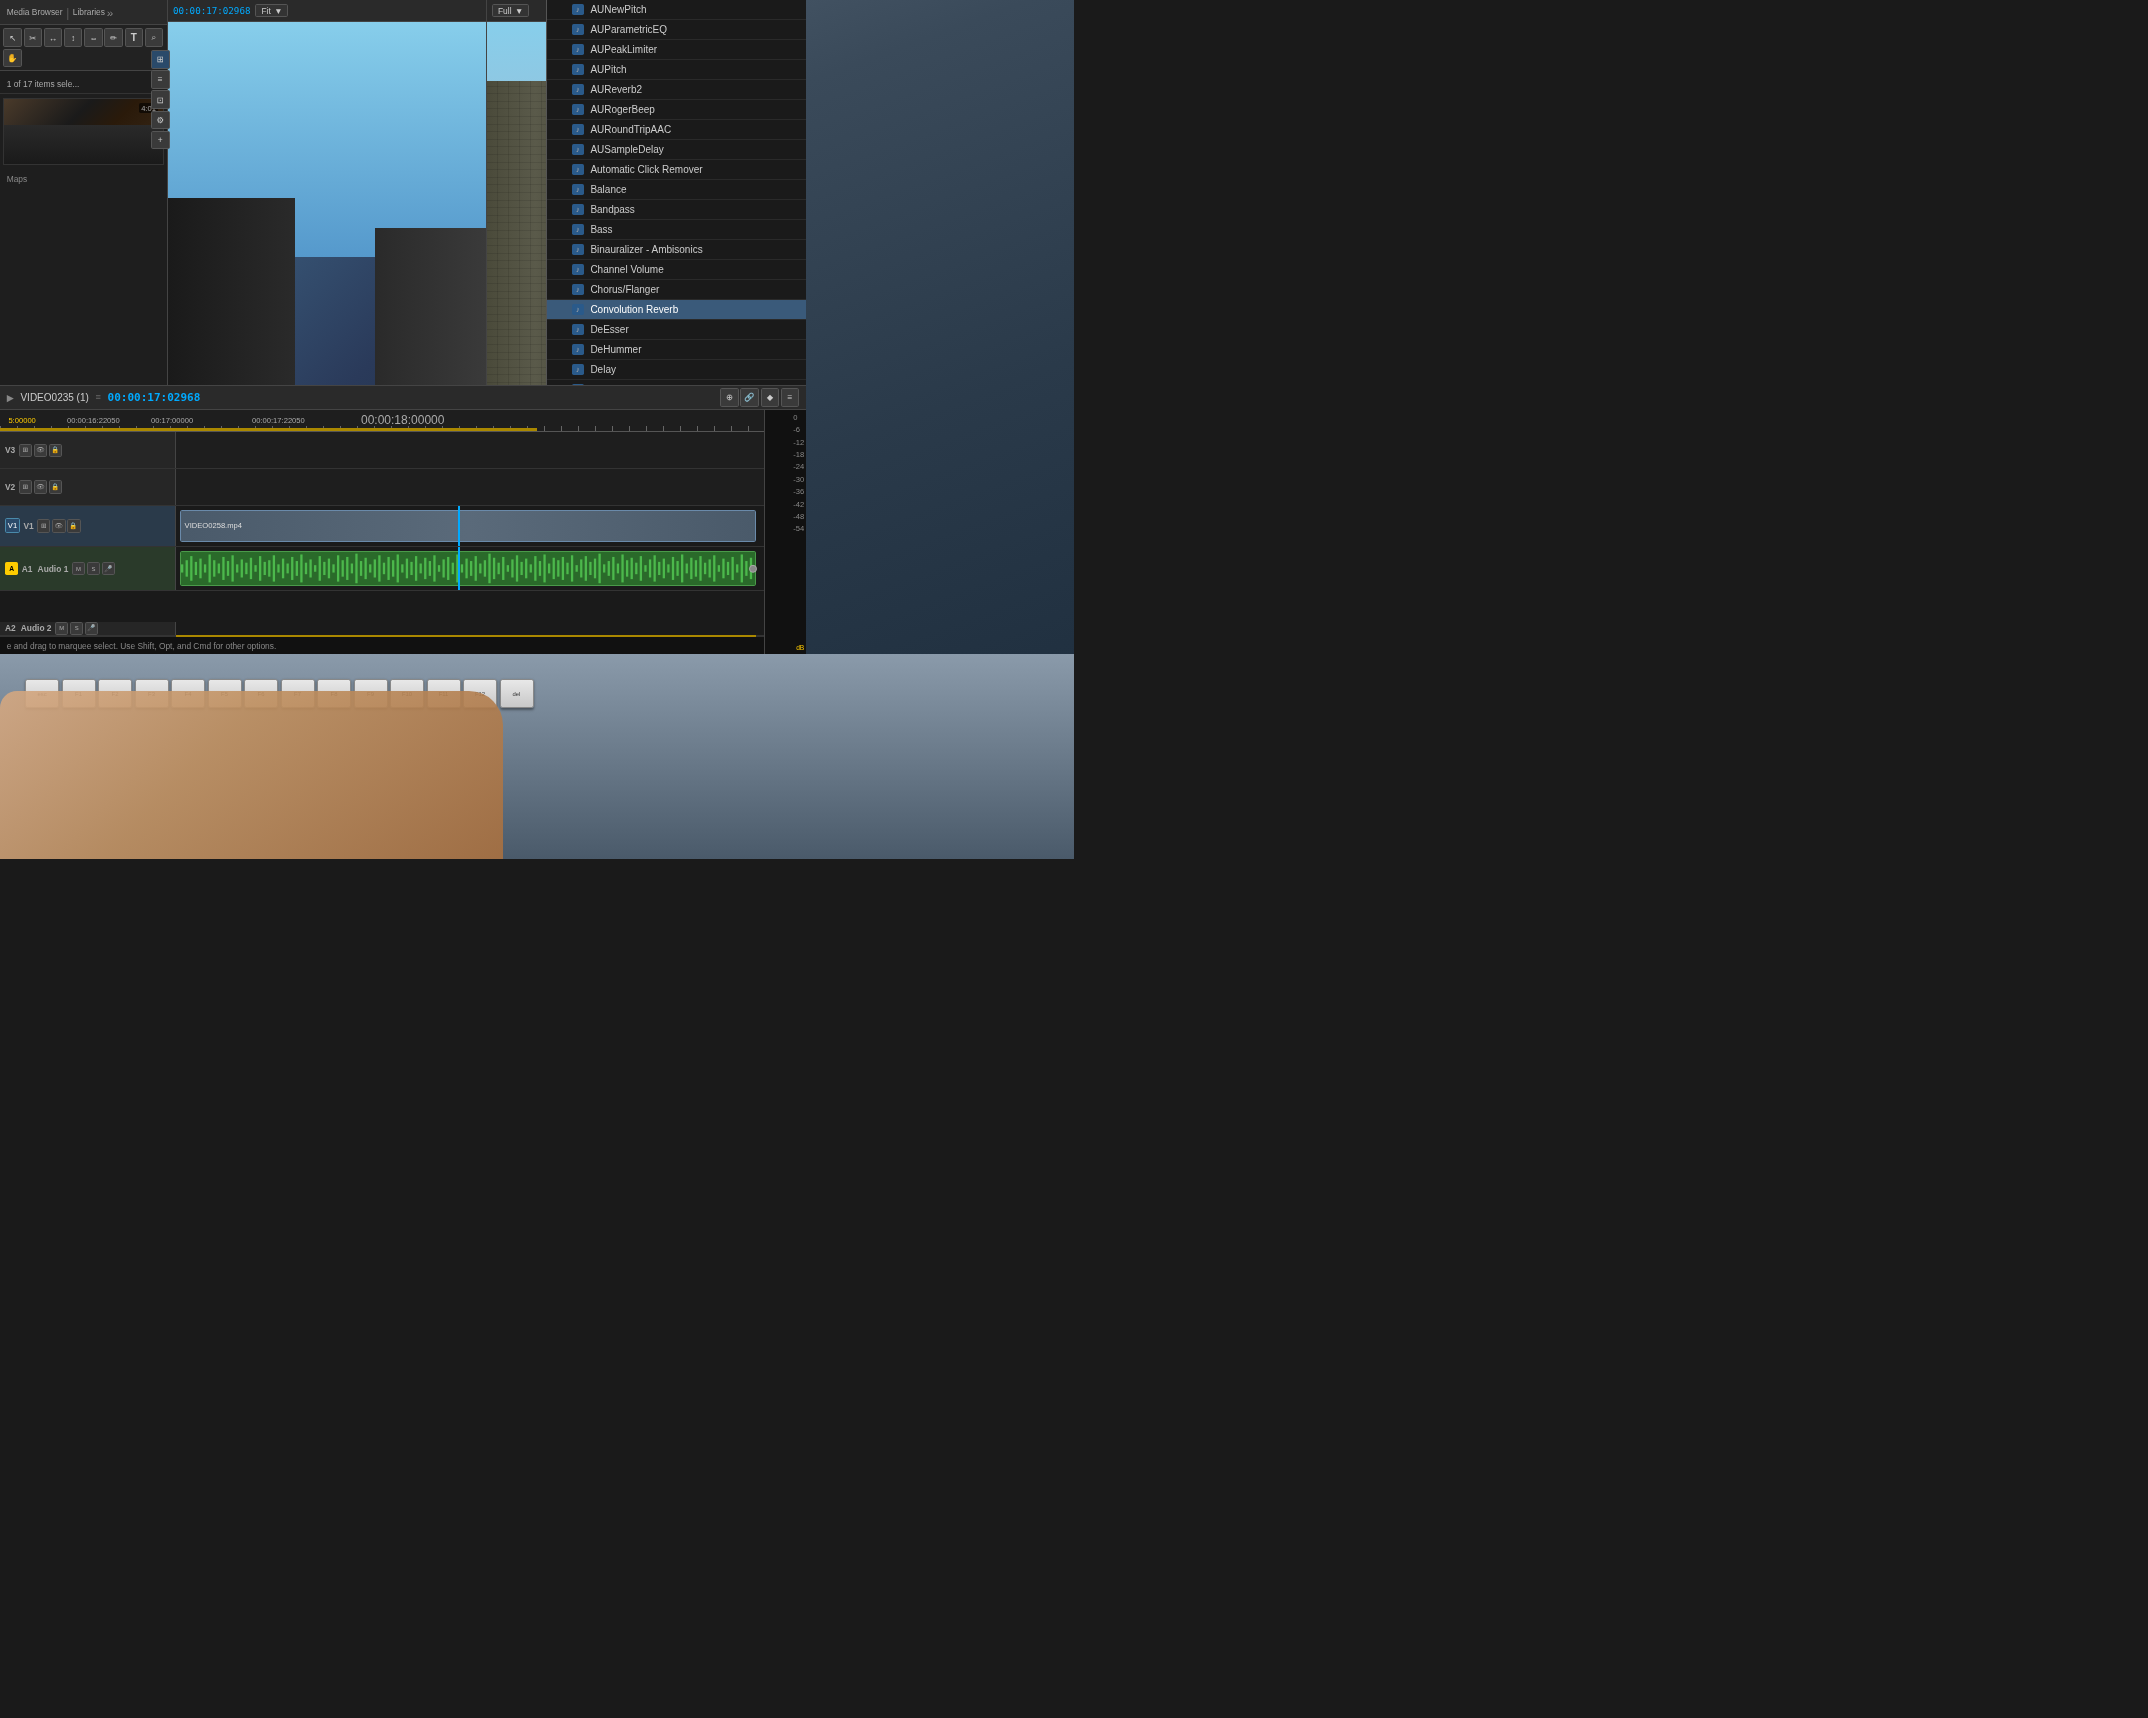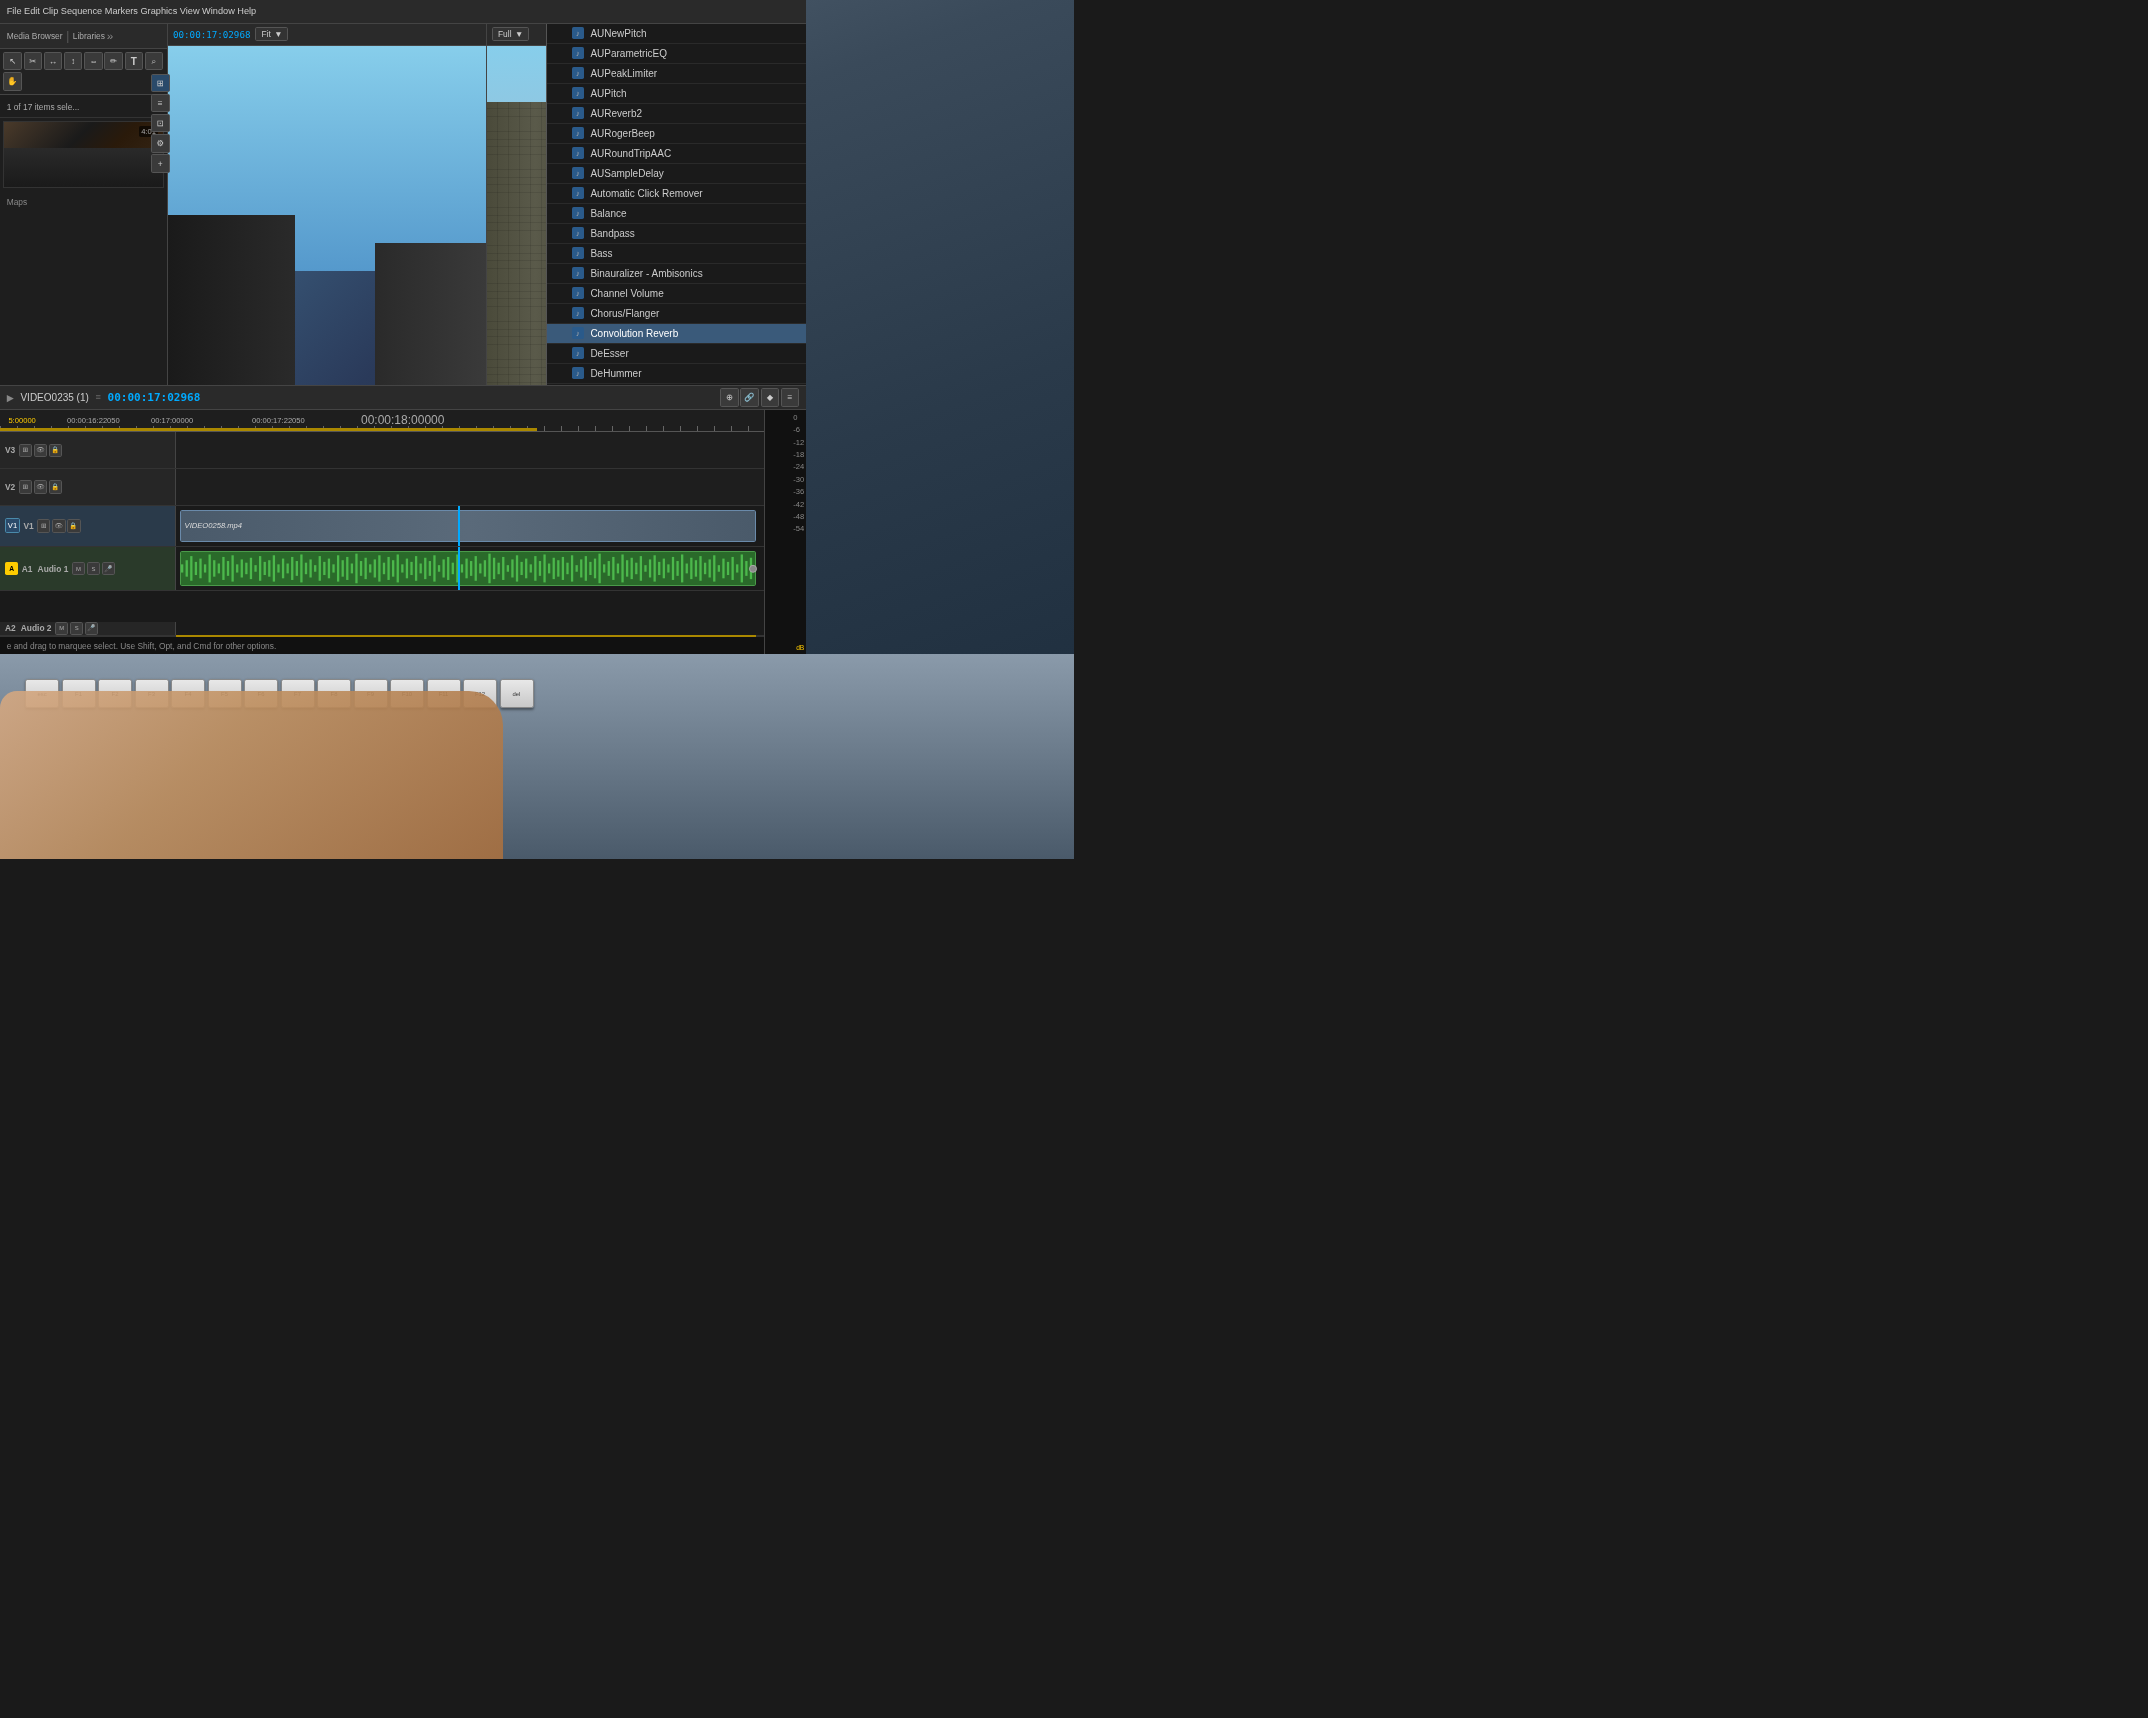--- a/index.html
+++ b/index.html
@@ -449,23 +449,20 @@
       clip-path: polygon(50% 100%, 0% 0%, 100% 0%);
     }
   </style>
 </head>
 <body>
 
 <div class="laptop-bg"></div>
 
 <div class="screen">
 
-  <div class="top-bar">
-    <span style="color:#ccc;font-size:9.2px;margin-right:6.7px;">File Edit Clip Sequence Markers Graphics View Window Help</span>
-  </div>
 
   <div style="display:flex; flex:1; height:378px; position:relative;">
 
     <div class="left-panel">
       <div class="left-panel-header">
         <span class="text-label-small">Media Browser</span>
         <span style="margin:0 3.4px;color:#555;">|</span>
         <span class="text-label-small">Libraries</span>
         <span style="color:#888;font-size:11.7px;margin-left:1.7px;">»</span>
       </div>
@@ -852,21 +849,21 @@
             <div class="active-track" style="width:15px;height:15px;border-radius:1.7px;display:flex;align-items:center;justify-content:center;">
               <span style="color:#fff;font-size:7.6px;">V1</span>
             </div>
             <span class="track-label">V1</span>
             <div class="track-controls">
               <div class="track-btn">⊞</div>
               <div class="track-btn">👁</div>
               <div class="track-btn">🔒</div>
             </div>
           </div>
-          <div class="track-content" style="background:#1a1a1a;font-style:italic;">
+          <div class="track-content" style="background:#1a1a1a;">
 
             <div class="video-clip" style="left:4.2px;right:8.4px;background:linear-gradient(90deg,#4a5a6a,#5a6a7a,#4a5a6a);">
               <span style="color:#ddd;font-size:7.6px;padding-left:3.4px;white-space:nowrap;">VIDEO0258.mp4</span>
             </div>
 
             <div class="playhead" style="left:48%;"></div>
           </div>
         </div>
 
         <div class="track-row" style="height:46px;">

